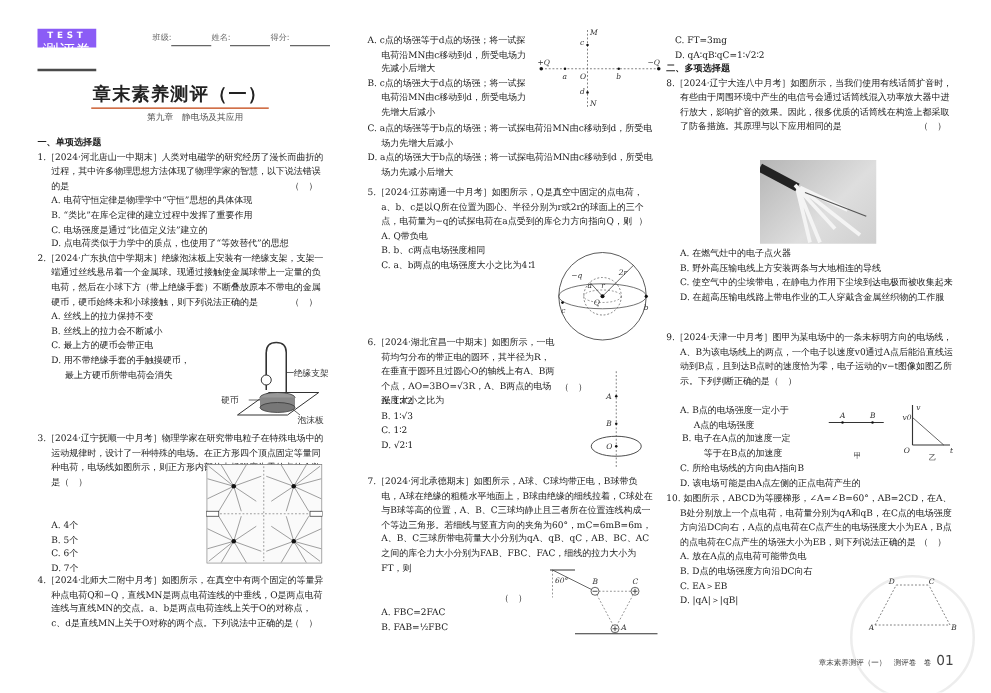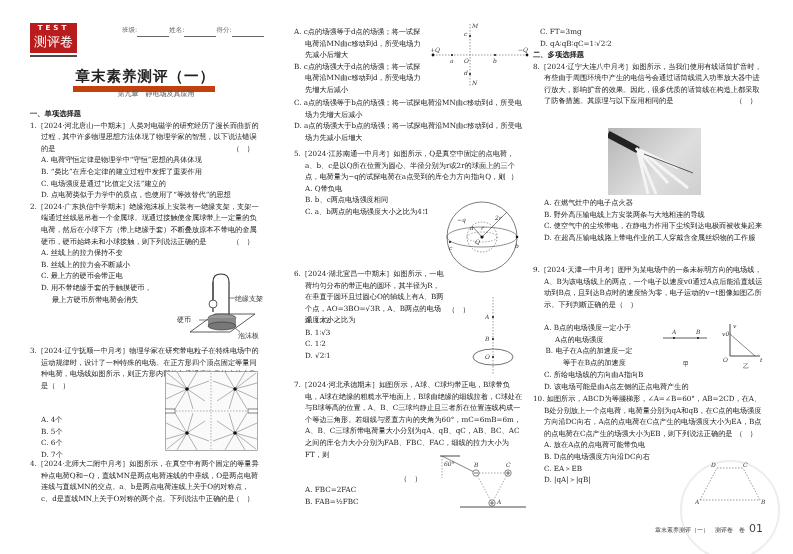--- a/index.html
+++ b/index.html
@@ -1,25 +1,25 @@
 <!DOCTYPE html>
 <html><head>
 <meta charset="utf-8">
 <style>
   * { box-sizing: border-box; margin: 0; padding: 0; }
   html, body { width: 793px; height: 554px; overflow: hidden; background: #ffffff; }
   body { position: relative; font-family: "DejaVu Serif", "Liberation Serif", serif; color: #222; font-size: 7.2px; line-height: 11.6px; }
   .col { position: absolute; }
-  .badge { position: absolute; left: 30px; top: 23px; width: 47px; height: 30px; background: #b91c1c; color: #fff; font-family: "DejaVu Sans", sans-serif; }
+  .badge { position: absolute; left: 30px; top: 23px; width: 47px; height: 15px; background: #8b5cf6; color: #fff; font-family: "DejaVu Sans", sans-serif; }
   .badge .en { font-size: 7px; letter-spacing: 3px; text-align: center; line-height: 9px; padding-top: 1px; font-weight: bold; }
   .badge .cn { font-size: 13px; text-align: center; line-height: 17px; }
   .badge-line { position: absolute; left: 30px; top: 55px; width: 47px; height: 2px; background: #4a4a4a; }
   .fill { position: absolute; top: 25px; left: 122px; font-family: "DejaVu Sans", sans-serif; font-size: 6.5px; color: #666; display: flex; gap: 0; }
   .fill .blank { display: inline-block; width: 32px; border-bottom: 1px solid #666; height: 8px; vertical-align: bottom; }
-  .title { position: absolute; left: 73px; top: 67px; width: 142px; text-align: right; font-family: "DejaVu Sans", sans-serif; font-size: 14.5px; line-height: 18px; font-weight: bold; color: #222; border-bottom: 6px solid #c2410c; padding-bottom: 1px; letter-spacing: 1px; }
+  .title { position: absolute; left: 73px; top: 67px; width: 142px; text-align: center; font-family: "DejaVu Sans", sans-serif; font-size: 14.5px; line-height: 18px; font-weight: bold; color: #222; border-bottom: 1px solid #c2410c; padding-bottom: 1px; letter-spacing: 1px; }
   .subtitle { position: absolute; left: 85px; top: 89px; width: 142px; text-align: center; font-family: "DejaVu Sans", sans-serif; font-size: 7px; color: #555; }
   .sec { font-family: "DejaVu Sans", sans-serif; font-weight: bold; font-size: 7.3px; }
   .q { text-indent: -11px; padding-left: 11px; }
   .opt { padding-left: 11px; }
   .paren { float: right; padding-right: 6px; }
   svg { position: absolute; }
   .footer { position: absolute; left: 655px; top: 523px; font-family: "DejaVu Sans", sans-serif; font-size: 6px; color: #444; }
   .footer .num { font-size: 11px; margin-left: 4px; }
   .photo { position: absolute; left: 608px; top: 128px; width: 93px; height: 67px; background: linear-gradient(135deg,#b5b5b5,#dedede 60%,#cfcfcf); overflow: hidden; }
   .stamp { position: absolute; left: 680px; top: 460px; width: 100px; height: 100px; border: 2px solid #e8e8e8; border-radius: 50%; opacity: 0.8; }

